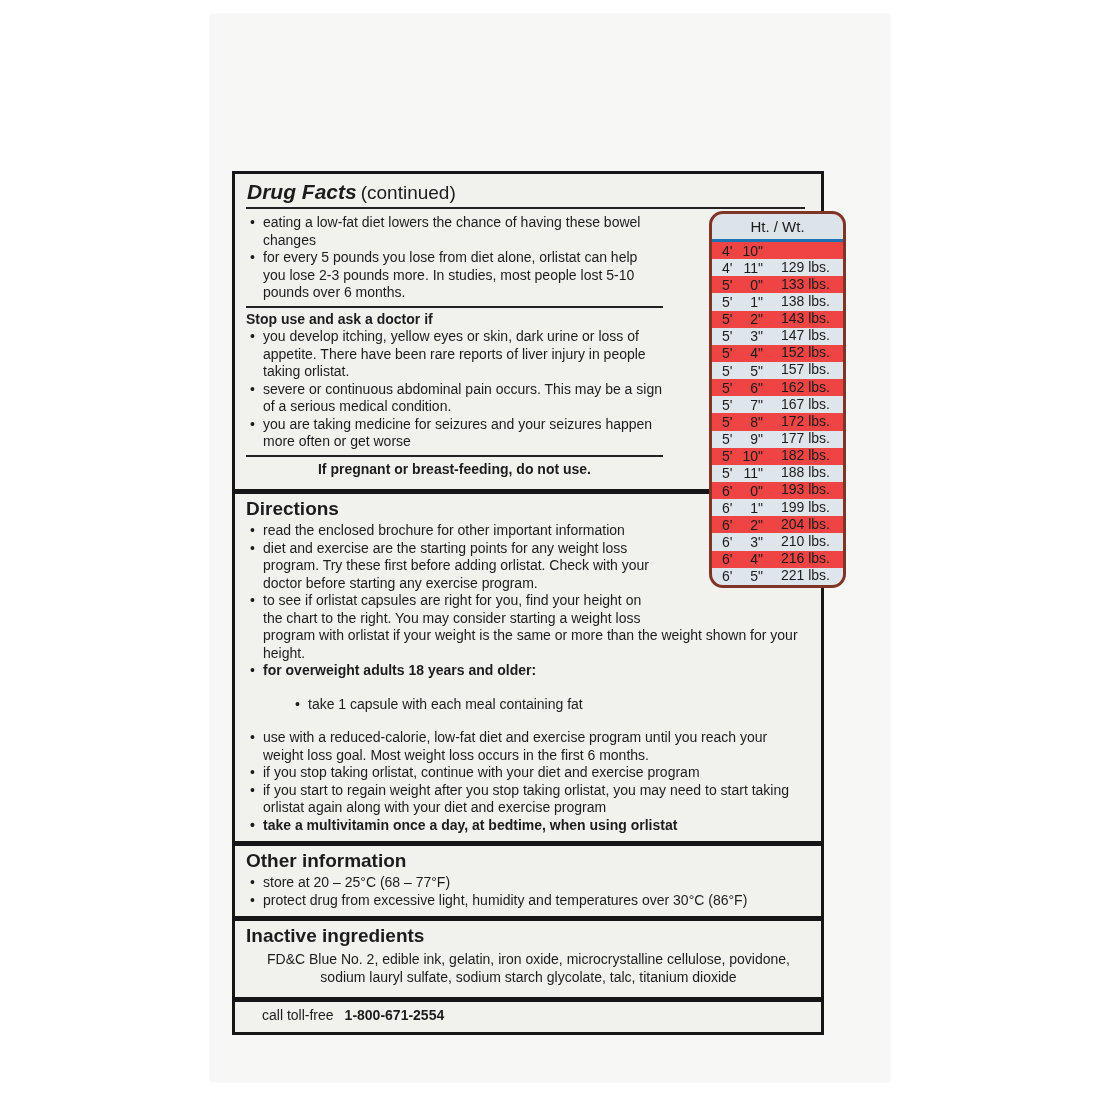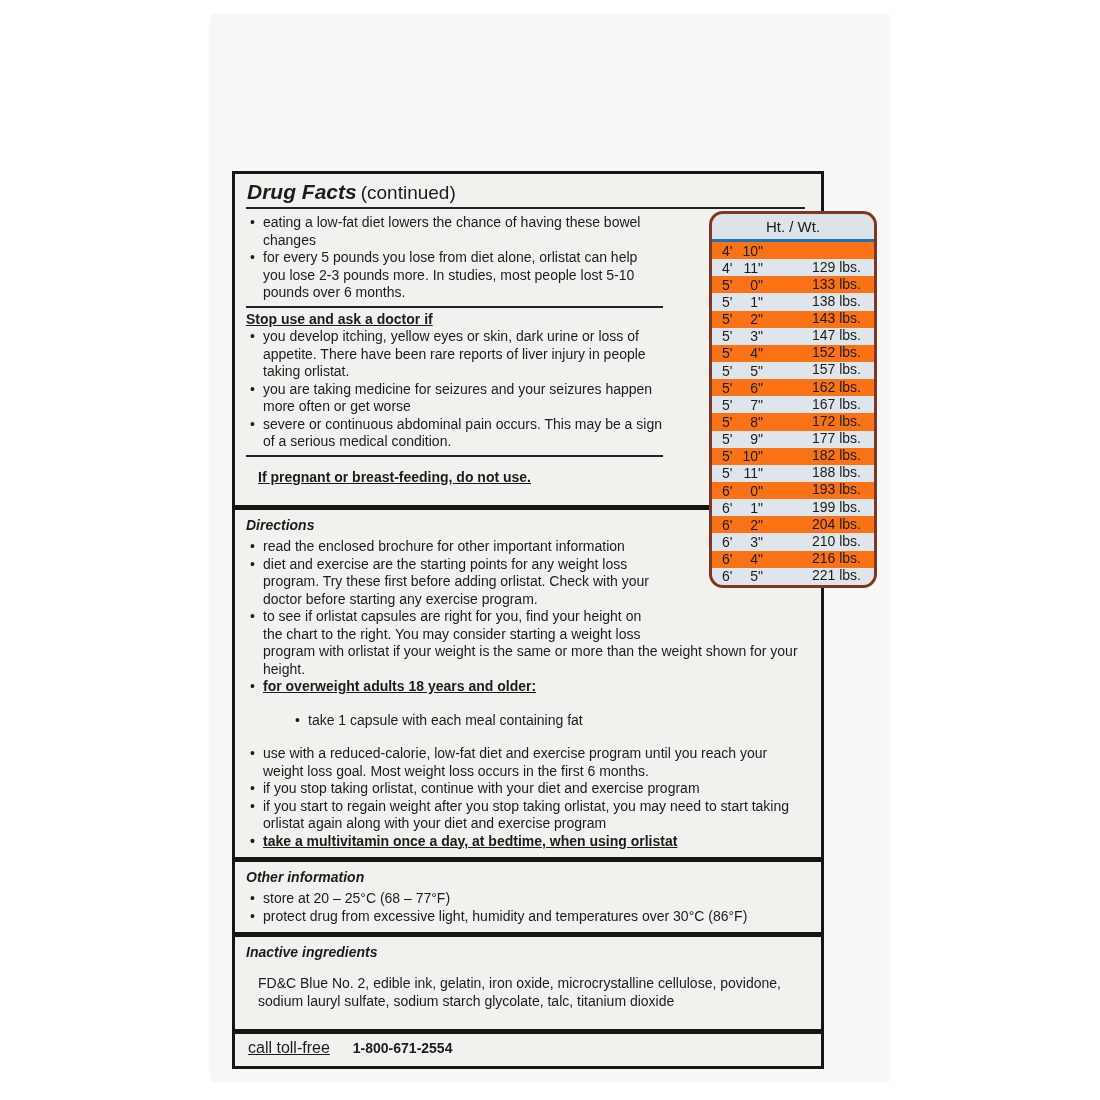--- a/index.html
+++ b/index.html
@@ -26,34 +26,34 @@
   
   .txt{font-size:14px;line-height:17.5px;}
   .narrow{padding-right:148px;}
   ul.blist{list-style:none;margin:0;padding:0;}
   ul.blist > li{position:relative;padding-left:17px;}
   ul.blist > li::before{content:"\2022";position:absolute;left:4px;}
   ul.sub{list-style:none;margin:16px;padding:0 0 0 14px;}
   ul.sub > li{position:relative;padding-left:15px;}
   ul.sub > li::before{content:"\2022";position:absolute;left:2px;}
   .rule{border-top:2px solid #222;margin:4px 0 3px 0;}
-  .bold{font-weight:bold;text-decoration:underline;}
-  p.m0{margin:12px;}
-  h2.sec{font-size:14px;font-style:italic;font-weight:bold;margin:0 0 2px 0;line-height:22px;}
+  .bold{font-weight:bold;}
+  p.m0{margin:4px;text-align:center;}
+  h2.sec{font-size:19px;font-weight:bold;margin:0 0 2px 0;line-height:22px;}
   .wrap-spacer{float:right;width:150px;height:118px;}
   
   .q-row{display:flex;align-items:baseline;padding:1px 0 2px 1px;}
   .q-title{font-size:19px;font-style:italic;font-weight:bold;}
-  .q-text{font-size:16px;margin-left:1px;text-decoration:underline;}
-  .q-phone{font-size:14px;font-weight:bold;margin-left:23px;}
+  .q-text{font-size:14px;margin-left:15px;}
+  .q-phone{font-size:14px;font-weight:bold;margin-left:11px;}
   
   .hw-table{
-    position:absolute;left:498px;top:196px;width:168px;
+    position:absolute;left:498px;top:196px;width:137px;
     border:3px solid #7e3526;border-radius:14px;overflow:hidden;
-    background:#f97316;box-sizing:border-box;
+    background:#ef4444;box-sizing:border-box;
   }
   .hw-header{
     height:25px;line-height:25px;text-align:center;background:#dce3e9;
     font-size:15px;border-bottom:3px solid #1a73b5;
   }
   .hw-row{
     display:flex;align-items:center;height:17.15px;font-size:14px;
     padding:0 13px 0 10px;box-sizing:border-box;
   }
   .hw-row.alt{background:#dee5eb;}
@@ -74,22 +74,22 @@
       <div class="title-rule"></div>
       <div class="txt narrow">
         <ul class="blist">
           <li>eating a low-fat diet lowers the chance of having these bowel changes</li>
           <li>for every 5 pounds you lose from diet alone, orlistat can help you lose 2-3 pounds more. In studies, most people lost 5-10 pounds over 6 months.</li>
         </ul>
         <div class="rule"></div>
         <div class="bold">Stop use and ask a doctor if</div>
         <ul class="blist">
           <li>you develop itching, yellow eyes or skin, dark urine or loss of appetite. There have been rare reports of liver injury in people taking orlistat.</li>
+          <li>severe or continuous abdominal pain occurs. This may be a sign of a serious medical condition.</li>
           <li>you are taking medicine for seizures and your seizures happen more often or get worse</li>
-          <li>severe or continuous abdominal pain occurs. This may be a sign of a serious medical condition.</li>
         </ul>
         <div class="rule"></div>
         <p class="m0 bold">If pregnant or breast-feeding, do not use.</p>
       </div>
     </section>
 
     <section class="box txt">
       <div class="wrap-spacer"></div>
       <h2 class="sec">Directions</h2>
       <ul class="blist">

